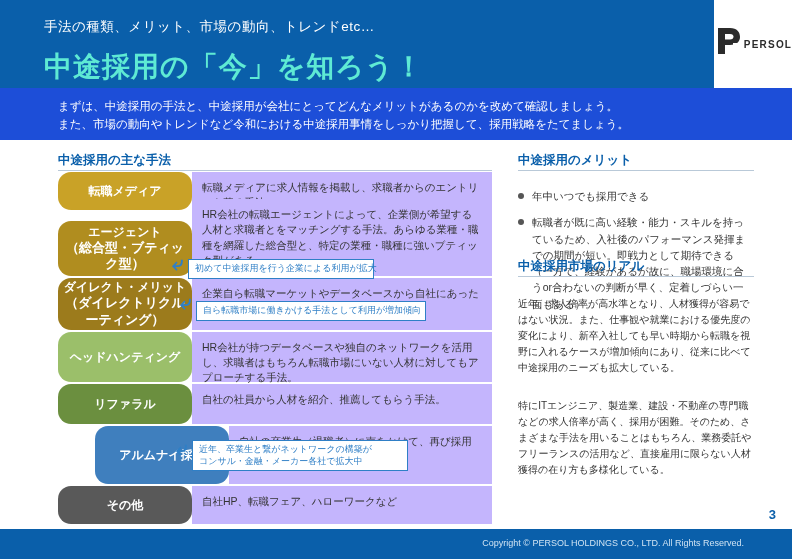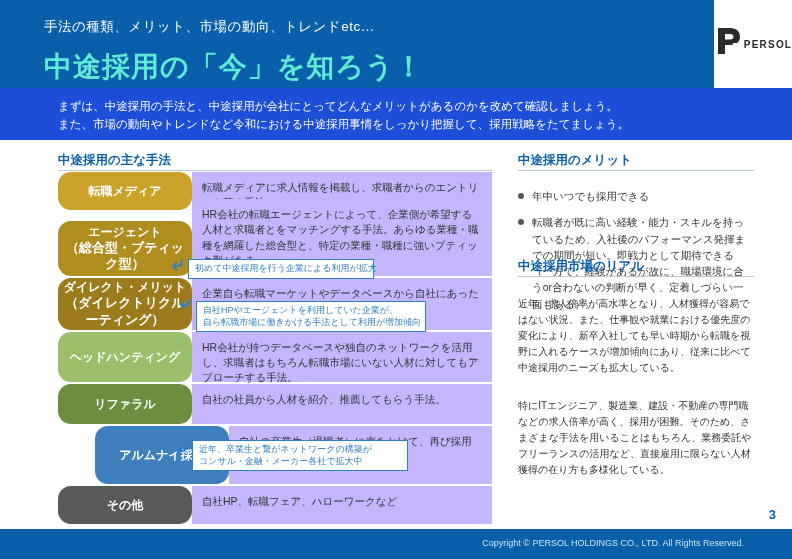--- a/index.html
+++ b/index.html
@@ -285,21 +285,20 @@
 
 </div>
 
 <div class="arrow" style="left:172px; top:252px;">⤷</div>
 <div class="callout" style="left:188px; top:259px; width:186px;">
   <div>初めて中途採用を行う企業による利用が拡大</div>
 </div>
 
 <div class="arrow" style="left:180px; top:291px;">⤷</div>
 <div class="callout" style="left:196px; top:301px; width:230px;">
-  <div>自社HPやエージェントを利用していた企業が、</div>
   <div>自ら転職市場に働きかける手法として利用が増加傾向</div>
 </div>
 
 <div class="arrow" style="left:176px; top:437px;">⤷</div>
 <div class="callout" style="left:192px; top:440px; width:216px;">
   <div>近年、卒業生と繋がネットワークの構築が</div>
   <div>コンサル・金融・メーカー各社で拡大中</div>
 </div>
 
 <div class="sec-head" style="left:518px; top:152px;">中途採用のメリット</div>

